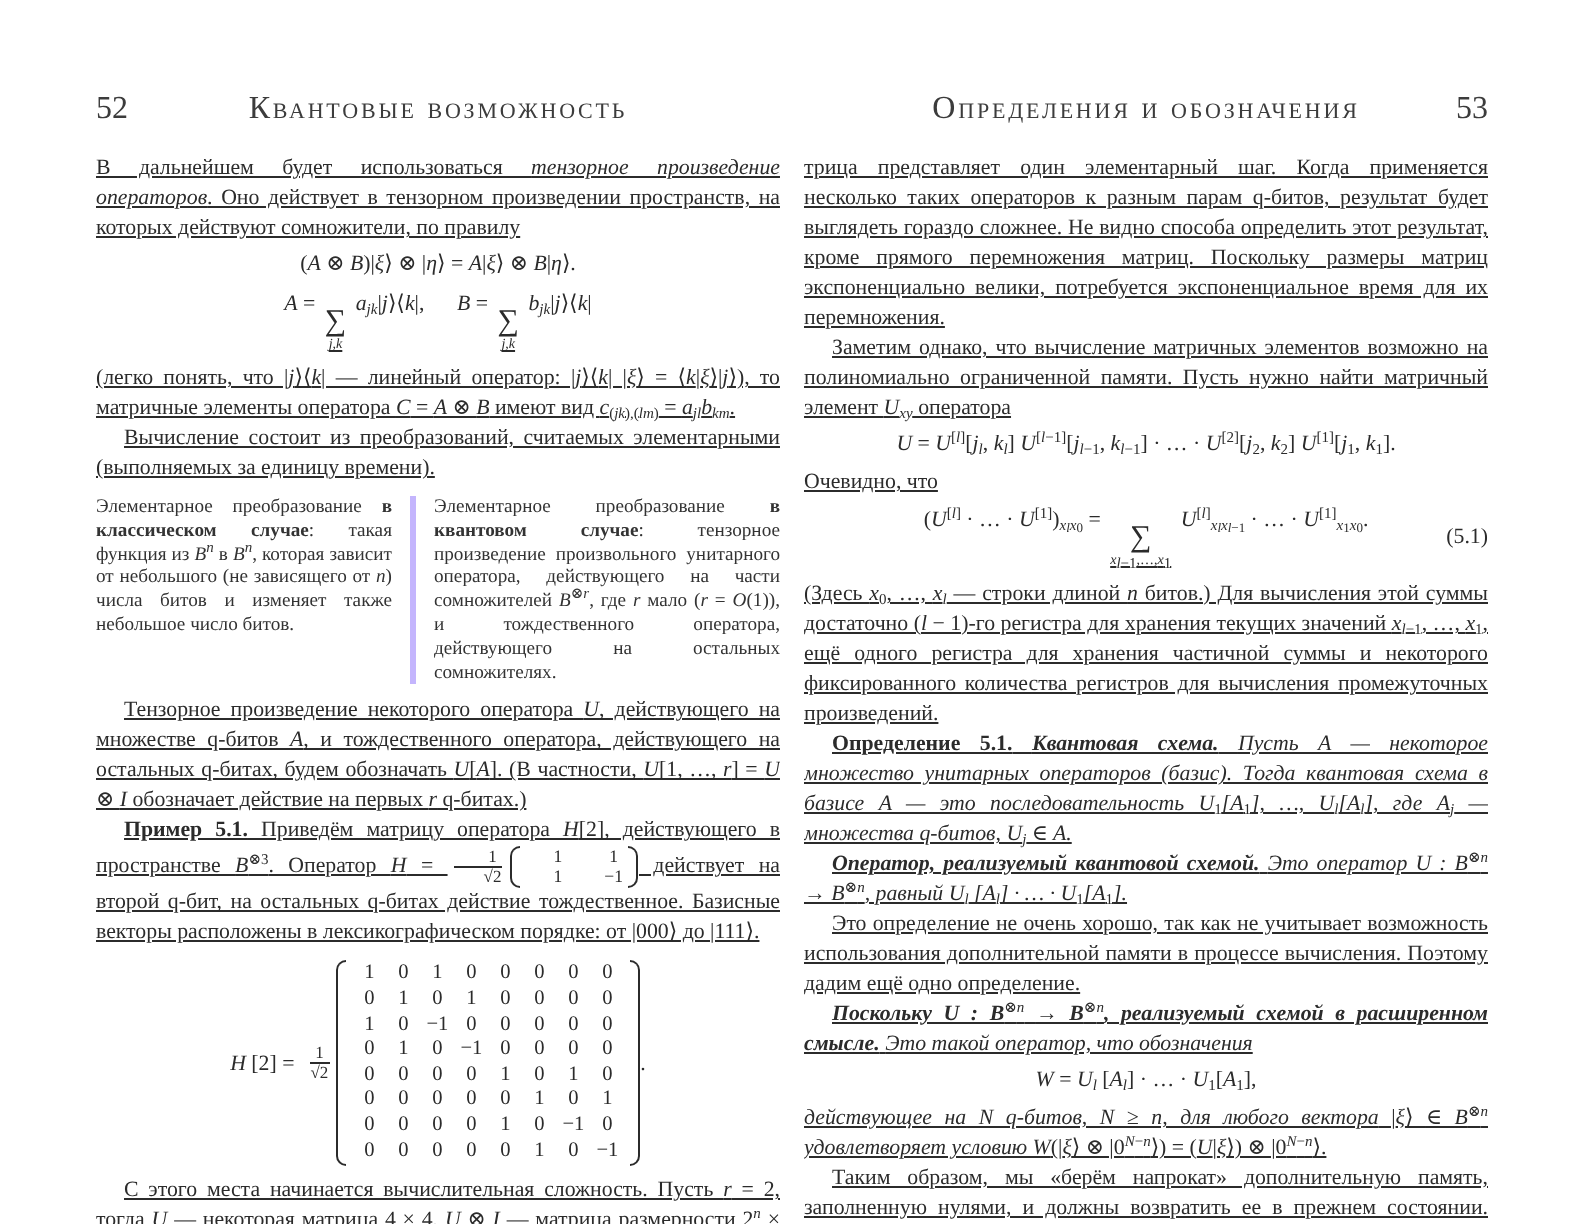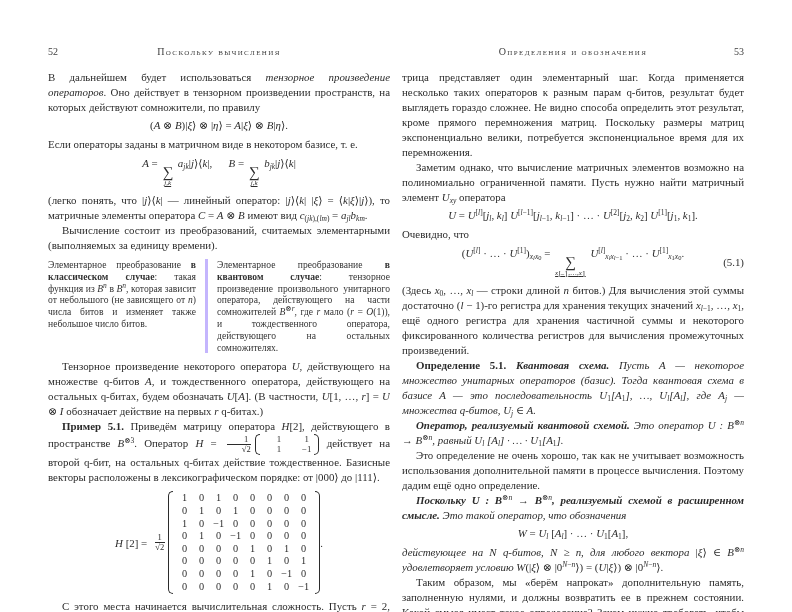--- a/index.html
+++ b/index.html
@@ -3,25 +3,25 @@
 <meta charset="utf-8">
 <style>
   html,body{margin:0;padding:0;}
   body{
     width:792px;height:612px;background:#ffffff;color:#2b2b2b;
     font-family:"Liberation Serif","DejaVu Serif",serif;
     font-size:10.9px;
   }
   .spread{display:flex;gap:12px;padding:46px 48px 0 48px;box-sizing:border-box;width:792px;height:612px;overflow:hidden;}
   .page{width:342px;flex:0 0 342px;overflow:hidden;}
-  .pagehead{display:flex;align-items:baseline;font-size:10px;color:#3c3c3c;margin-bottom:13px;justify-content:space-between;}
+  .pagehead{display:flex;align-items:baseline;font-size:16px;color:#3c3c3c;margin-bottom:13px;justify-content:space-between;}
   .pnum{width:42px;}
   .pnum.r{text-align:right;}
   .rhead{flex:1;text-align:center;font-variant:small-caps;letter-spacing:1.4px;color:#3c3c3c;}
-  p{margin:0;text-align:justify;line-height:15px;}
+  p{margin:0;text-align:justify;line-height:15px;text-decoration:underline;}
   p.ind{text-indent:14px;}
   .formula{text-align:center;margin:3px 0 4px;line-height:15px;}
   .formula.tall{line-height:1;padding:3px 0 2px;}
   sup{font-size:7.5px;vertical-align:4px;line-height:0;}
   sub{font-size:7.5px;vertical-align:-2px;line-height:0;}
   sub sub,sub i sub{font-size:6.5px;vertical-align:-1px;}
   .bigop{display:inline-flex;flex-direction:column;align-items:center;vertical-align:-10px;margin:0 2px;}
   .bs{font-size:15px;line-height:14px;}
   .bl{font-size:7px;line-height:7px;margin-top:1px;text-decoration:underline;}
   .frac{display:inline-flex;flex-direction:column;align-items:center;vertical-align:middle;font-size:8.5px;line-height:9.5px;margin:0 3px;}
@@ -44,27 +44,26 @@
   b.bi{font-style:italic;}
 </style>
 </head>
 <body>
 
 <div class="spread">
 
   <div class="page">
     <div class="pagehead">
       <span class="pnum">52</span>
-      <span class="rhead">Поскольку вычисления</span>
+      <span class="rhead">Квантовые возможность</span>
       <span class="pnum"></span>
     </div>
 
     <p>В дальнейшем будет использоваться <i>тензорное произведение операторов</i>. Оно действует в тензорном произведении пространств, на которых действуют сомножители, по правилу</p>
     <div class="formula">(<i>A</i> ⊗ <i>B</i>)|<i>ξ</i>⟩ ⊗ |<i>η</i>⟩ = <i>A</i>|<i>ξ</i>⟩ ⊗ <i>B</i>|<i>η</i>⟩.</div>
-    <p>Если операторы заданы в матричном виде в некотором базисе, т. е.</p>
     <div class="formula tall"><i>A</i> = <span class="bigop">
           <span class="bs">∑</span>
           <span class="bl"><i>j,k</i></span>
         </span> <i>a<sub>jk</sub></i>|<i>j</i>⟩⟨<i>k</i>|,   <i>B</i> = <span class="bigop">
           <span class="bs">∑</span>
           <span class="bl"><i>j,k</i></span>
         </span> <i>b<sub>jk</sub></i>|<i>j</i>⟩⟨<i>k</i>|</div>
     <p>(легко понять, что |<i>j</i>⟩⟨<i>k</i>| — линейный оператор: |<i>j</i>⟩⟨<i>k</i>| |<i>ξ</i>⟩ = ⟨<i>k</i>|<i>ξ</i>⟩|<i>j</i>⟩), то матричные элементы оператора <i>C</i> = <i>A</i> ⊗ <i>B</i> имеют вид <i>c</i><sub>(<i>jk</i>),(<i>lm</i>)</sub> = <i>a<sub>jl</sub>b<sub>km</sub></i>.</p>
     <p class="ind">Вычисление состоит из преобразований, считаемых элементарными (выполняемых за единицу времени).</p>
 

